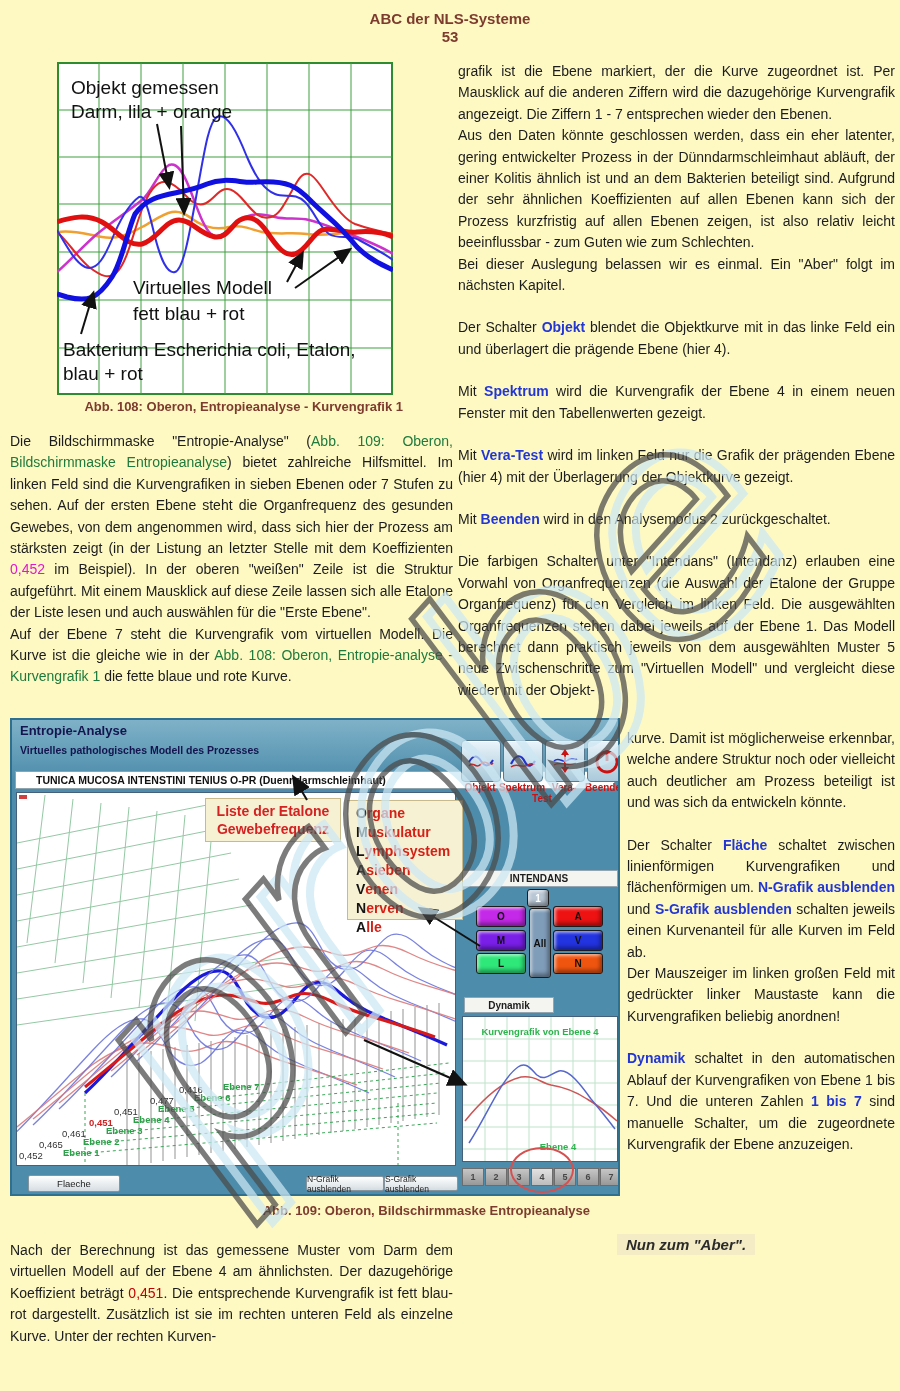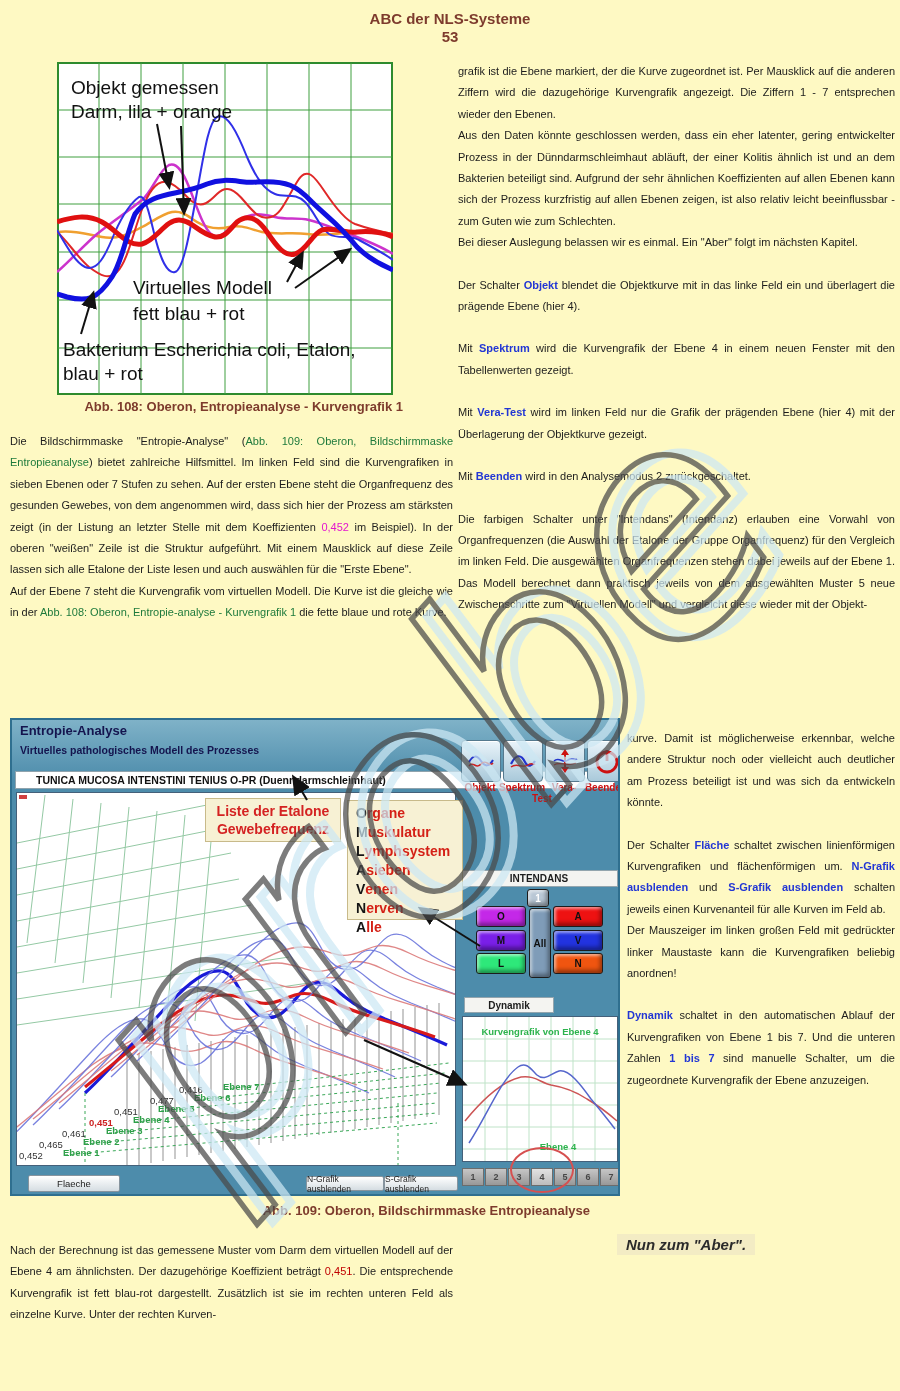--- a/index.html
+++ b/index.html
@@ -1,21 +1,21 @@
 <!DOCTYPE html>
 <html><head>
 <meta charset="utf-8">
 <style>
   html,body{margin:0;padding:0;background:#e8e8e8;}
   .page{position:relative;width:900px;height:1391px;background:#fef9c3;overflow:hidden;
         font-family:"Liberation Sans",sans-serif;color:#1c1c1c;}
   .abs{position:absolute;}
   .hdr{width:100%;text-align:center;font-size:15px;font-weight:600;color:#7d3b2d;}
   .caption{font-size:13px;font-weight:700;color:#7d3b2d;text-align:right;}
-  .para{font-size:11px;line-height:21.4px;text-align:justify;color:#1c1c1c;}
+  .para{font-size:14px;line-height:21.4px;text-align:justify;color:#1c1c1c;}
   .para p{margin:0;}
   .para p.gap{margin-top:21px;}
   .seg-green{color:#1e7a3c;}
   .seg-magenta{color:#e317cf;}
   .seg-blue{color:#2236d4;font-weight:700;}
   .seg-red{color:#c00000;}
   
   .aber{background:#f3ecc4;color:#2b2b2b;font-weight:700;font-style:italic;
         font-size:15px;padding:2px 9px;}
   

